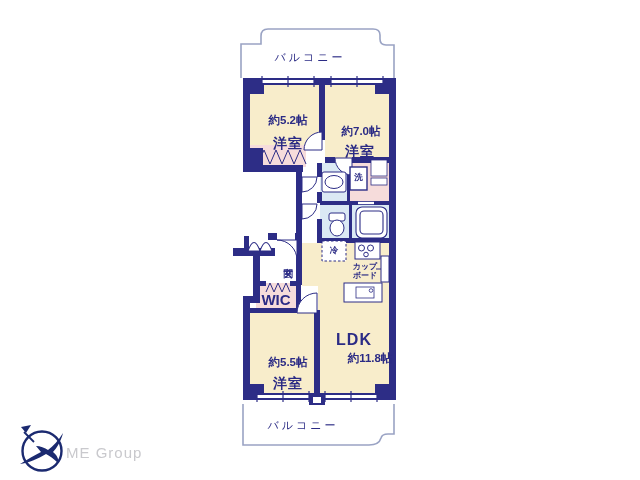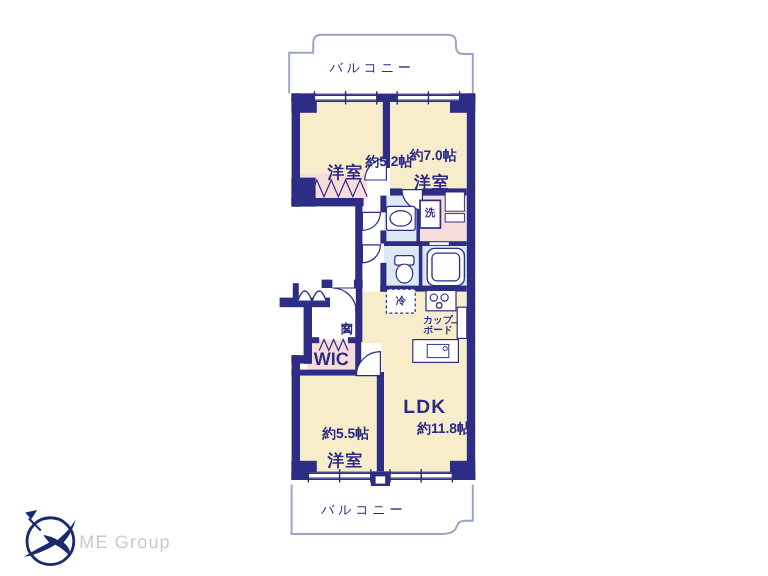--- a/index.html
+++ b/index.html
@@ -5,21 +5,21 @@
   html,body{margin:0;padding:0;background:#ffffff;}
   .stage{position:relative;width:640px;height:480px;background:#fff;overflow:hidden;
          font-family:"Liberation Sans","DejaVu Sans",sans-serif;}
   svg{position:absolute;left:0;top:0;}
   .lbl{position:absolute;transform:translate(-50%,-50%);color:#2b2b85;white-space:nowrap;
        text-align:right;line-height:1.1;}
   .balcony{font-size:11px;letter-spacing:3px;font-weight:500;}
   .room-name{font-size:14px;font-weight:700;letter-spacing:1px;margin-top:40px;}
   .room-size{font-size:11.5px;font-weight:700;}
   .tiny{font-size:8.5px;font-weight:700;}
-  .cup{font-size:8px;font-weight:700;line-height:1.15;}
+  .cup{font-size:8px;font-weight:700;line-height:1.15;font-family:Liberation Mono, monospace;}
   .vtext{writing-mode:vertical-rl;font-size:9.5px;font-weight:700;letter-spacing:2px;}
   .wic{font-size:15px;font-weight:700;}
   .ldk-name{font-size:16px;font-weight:700;letter-spacing:1px;}
   .note{position:absolute;right:8px;top:441px;color:#2b2b85;font-size:10.5px;font-weight:700;}
   .logo-text{position:absolute;left:66px;top:444px;color:#c9c9cd;font-size:15px;
              letter-spacing:1px;font-weight:400;}
 </style>
 </head>
 <body>
 
@@ -195,21 +195,21 @@
     <polygon points="21,427 31,425 26,433" fill="#1b2a70"></polygon>
     <path d="M20,464 C28,459 35,455 41,452 L36,446 C40,446 45,448 48,450
              C53,446 59,440 63,433 C61,441 57,448 53,452
              C57,455 59,459 58,463 C54,459 50,456 46,454
              C38,459 28,463 20,464 Z" fill="#1b2a70"></path>
   </g>
 </svg>
 
   <div class="lbl balcony" style="left:310px;top:57px;">バルコニー</div>
   <div class="lbl room-name" style="left:288px;top:104px;">洋室</div>
-  <div class="lbl room-size" style="left:288px;top:136px;margin-left:36px;">約5.2帖</div>
+  <div class="lbl room-size" style="left:288px;top:120px;">約5.2帖</div>
   <div class="lbl room-name" style="left:360px;top:112px;">洋室</div>
   <div class="lbl room-size" style="left:361px;top:131px;">約7.0帖</div>
   <div class="lbl tiny" style="left:358.5px;top:178px;">洗</div>
   <div class="lbl tiny" style="left:334px;top:251px;">冷</div>
   <div class="lbl cup" style="left:365px;top:271px;">
     <div>カップ</div>
     <div>ボード</div>
   </div>
   <div class="lbl vtext" style="left:288px;top:262px;">玄関</div>
   <div class="lbl wic" style="left:276px;top:300px;">WIC</div>

